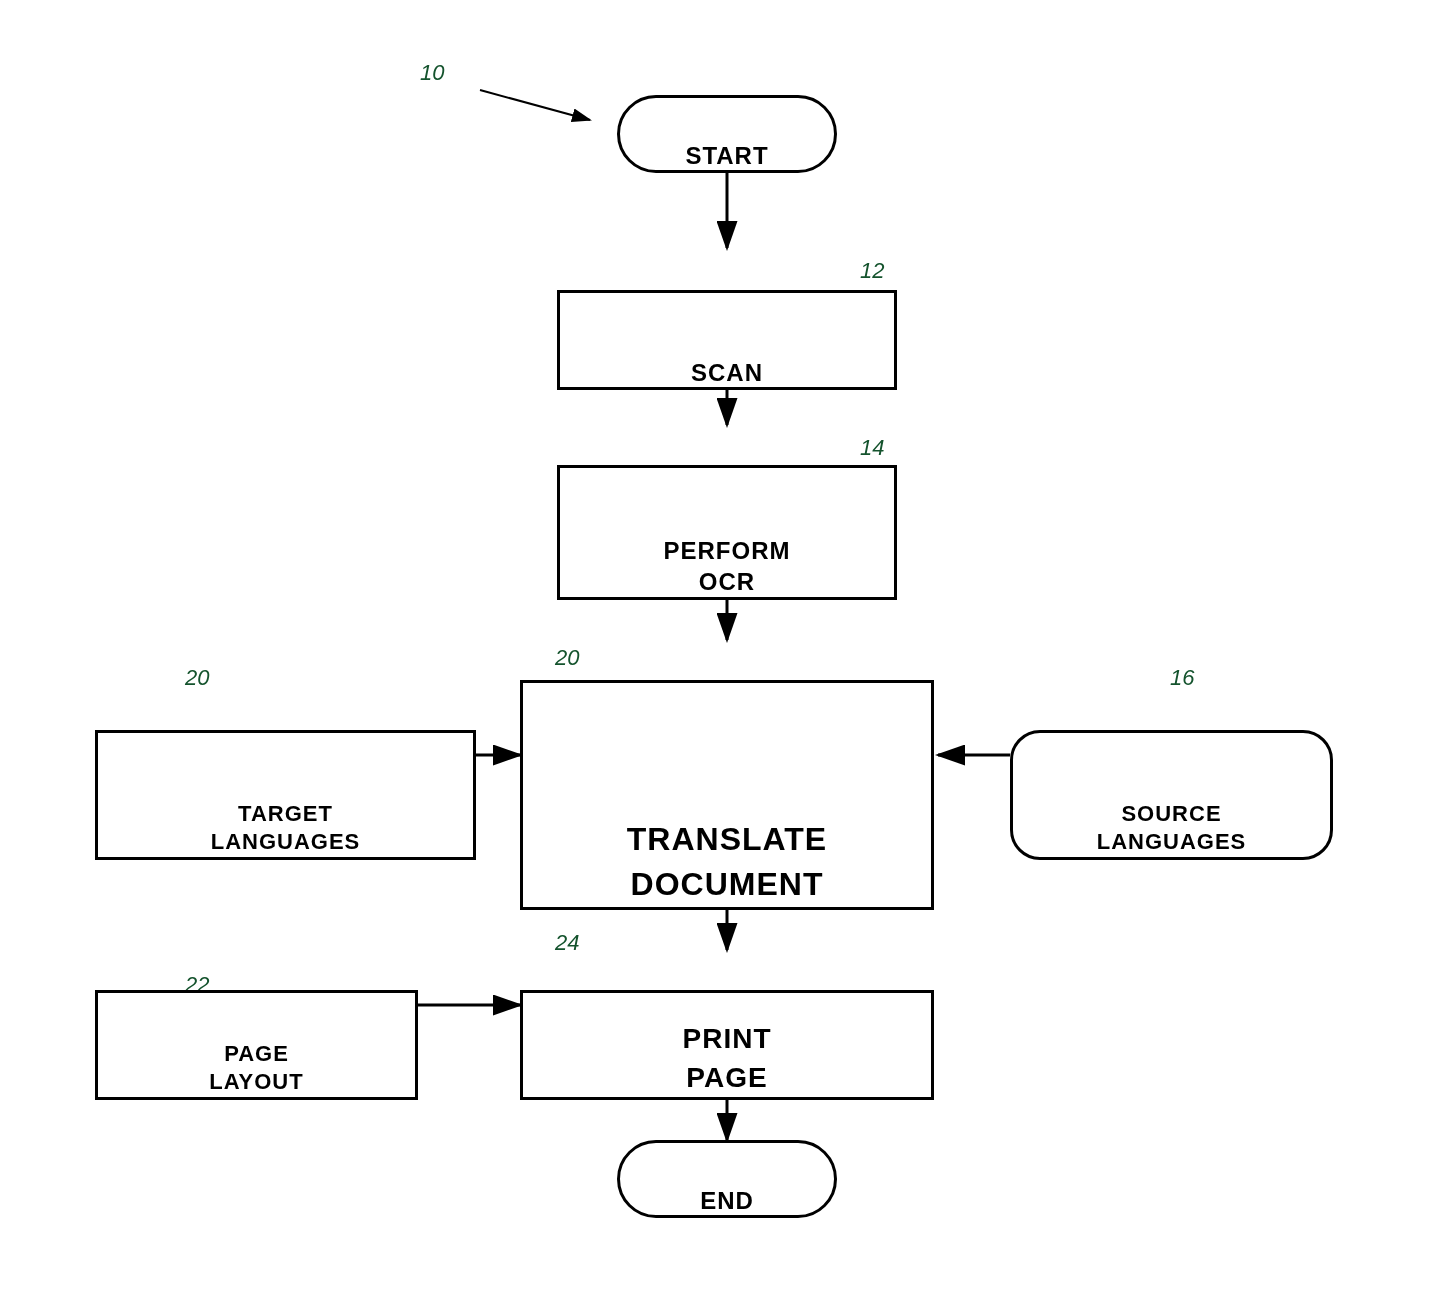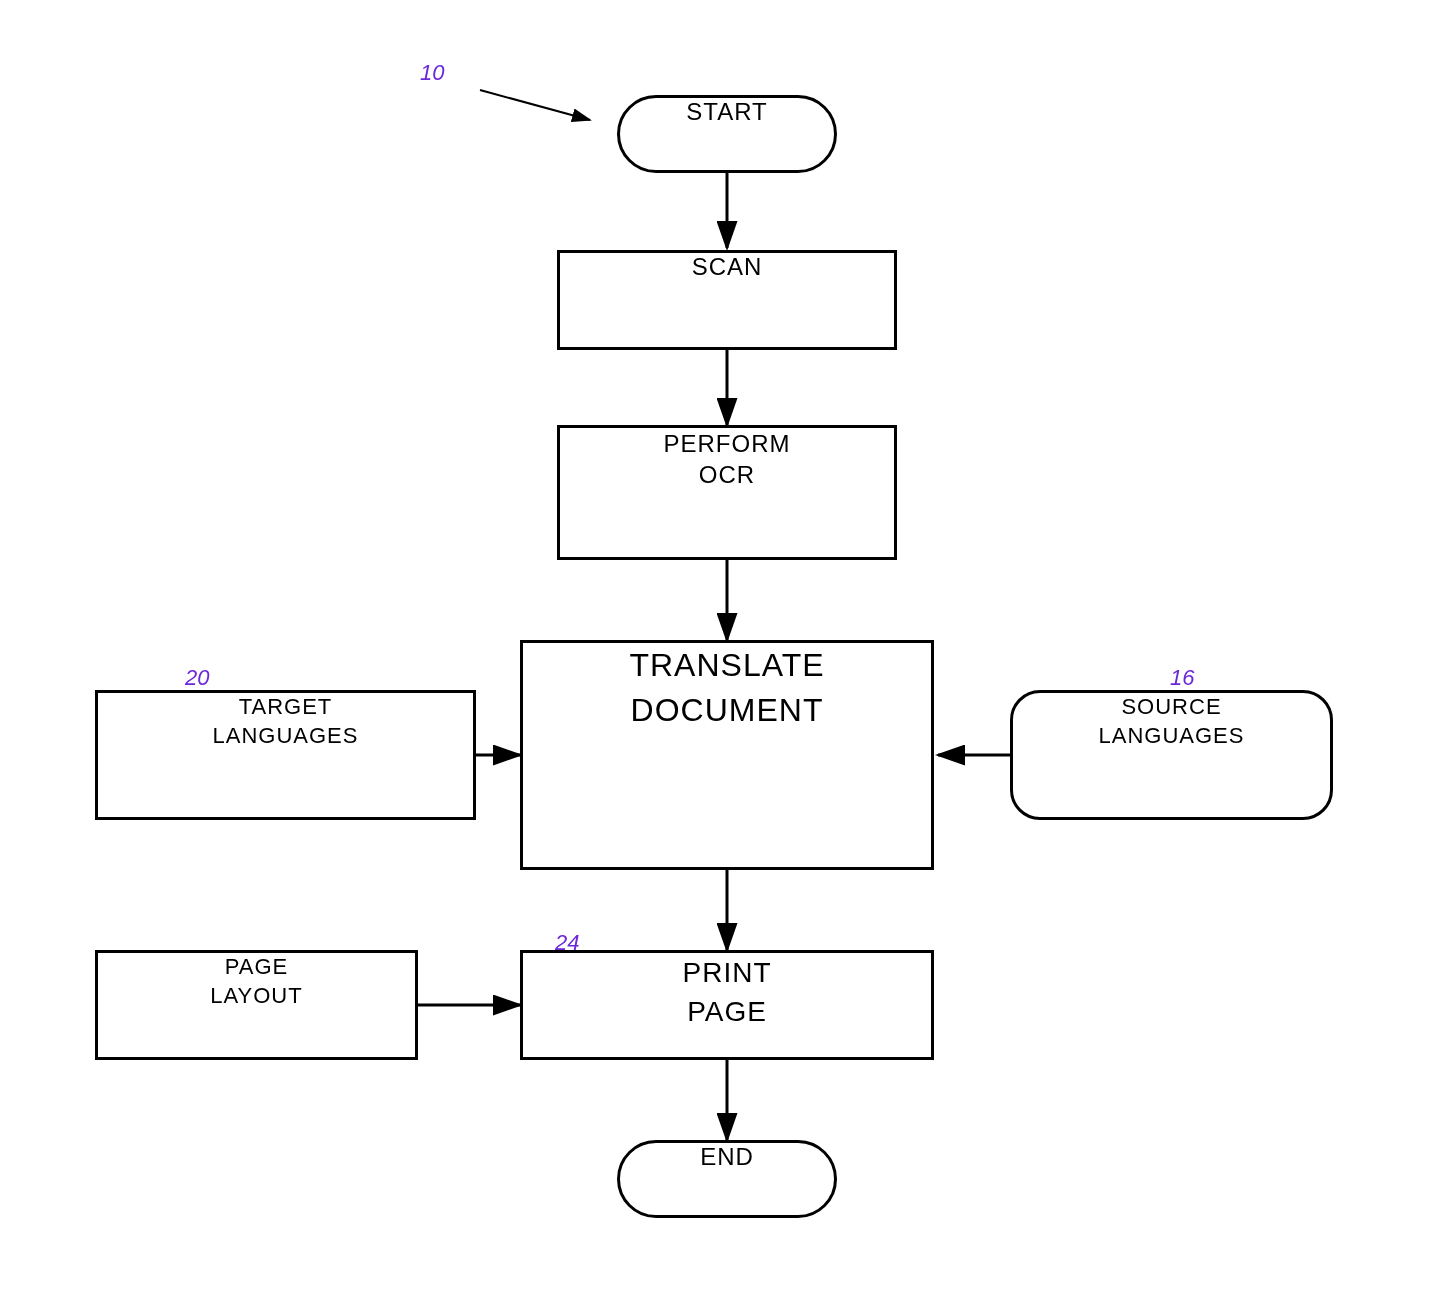--- a/index.html
+++ b/index.html
@@ -13,41 +13,42 @@
     }
     .diagram-container {
       position: relative;
       width: 1454px;
       height: 1293px;
       background: #ffffff;
     }
     .node {
       position: absolute;
       display: flex;
-      align-items: flex-start;
+      align-items: flex-end;
       justify-content: center;
       text-align: center;
-      font-weight: normal;
+      font-weight: bold;
       font-size: 22px;
       letter-spacing: 1px;
       background: #ffffff;
       border: 3px solid #000000;
     }
     .node-rounded {
       border-radius: 40px;
     }
     .node-rect {
       border-radius: 0;
+      margin-top: 40px;
     }
     .label-italic {
       position: absolute;
       font-style: italic;
       font-size: 22px;
       font-weight: normal;
-      color: #6d28d9;
+      color: #14532d;
     }
     svg.arrows {
       position: absolute;
       top: 0;
       left: 0;
       width: 1454px;
       height: 1293px;
       pointer-events: none;
     }
   </style>

